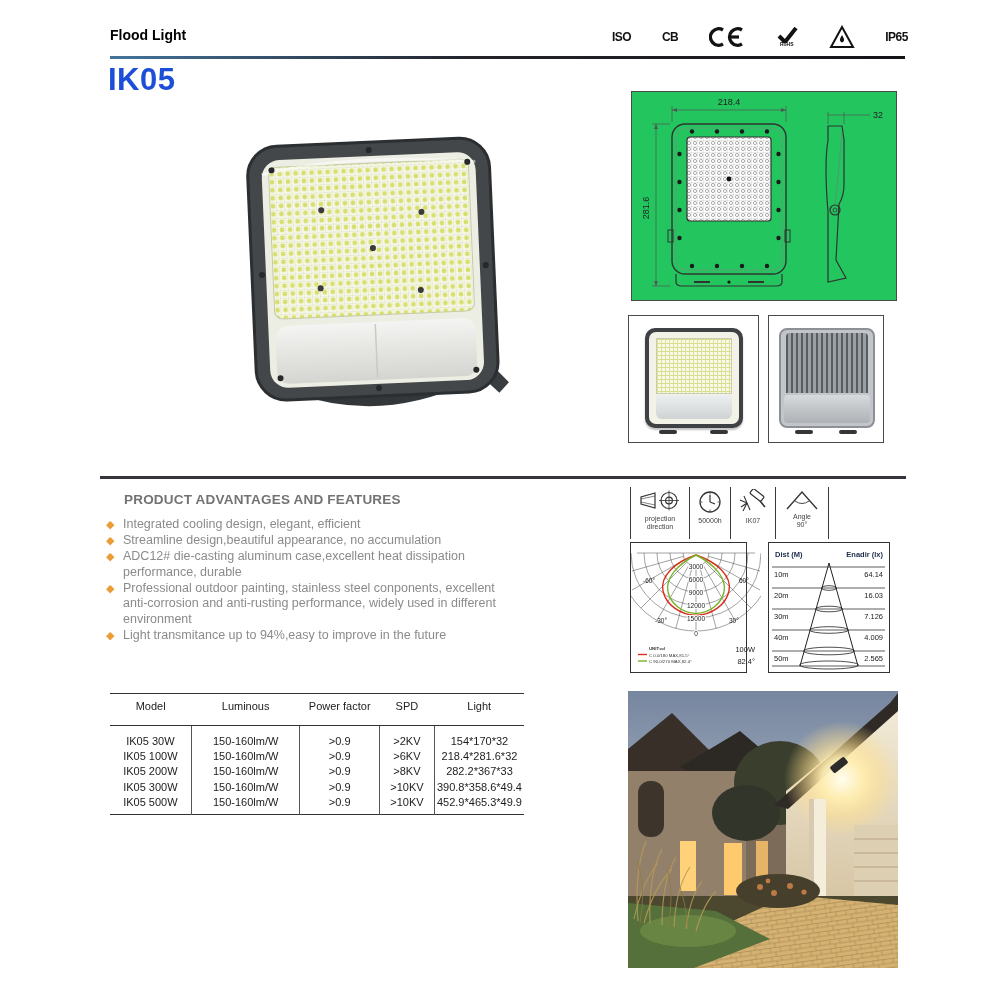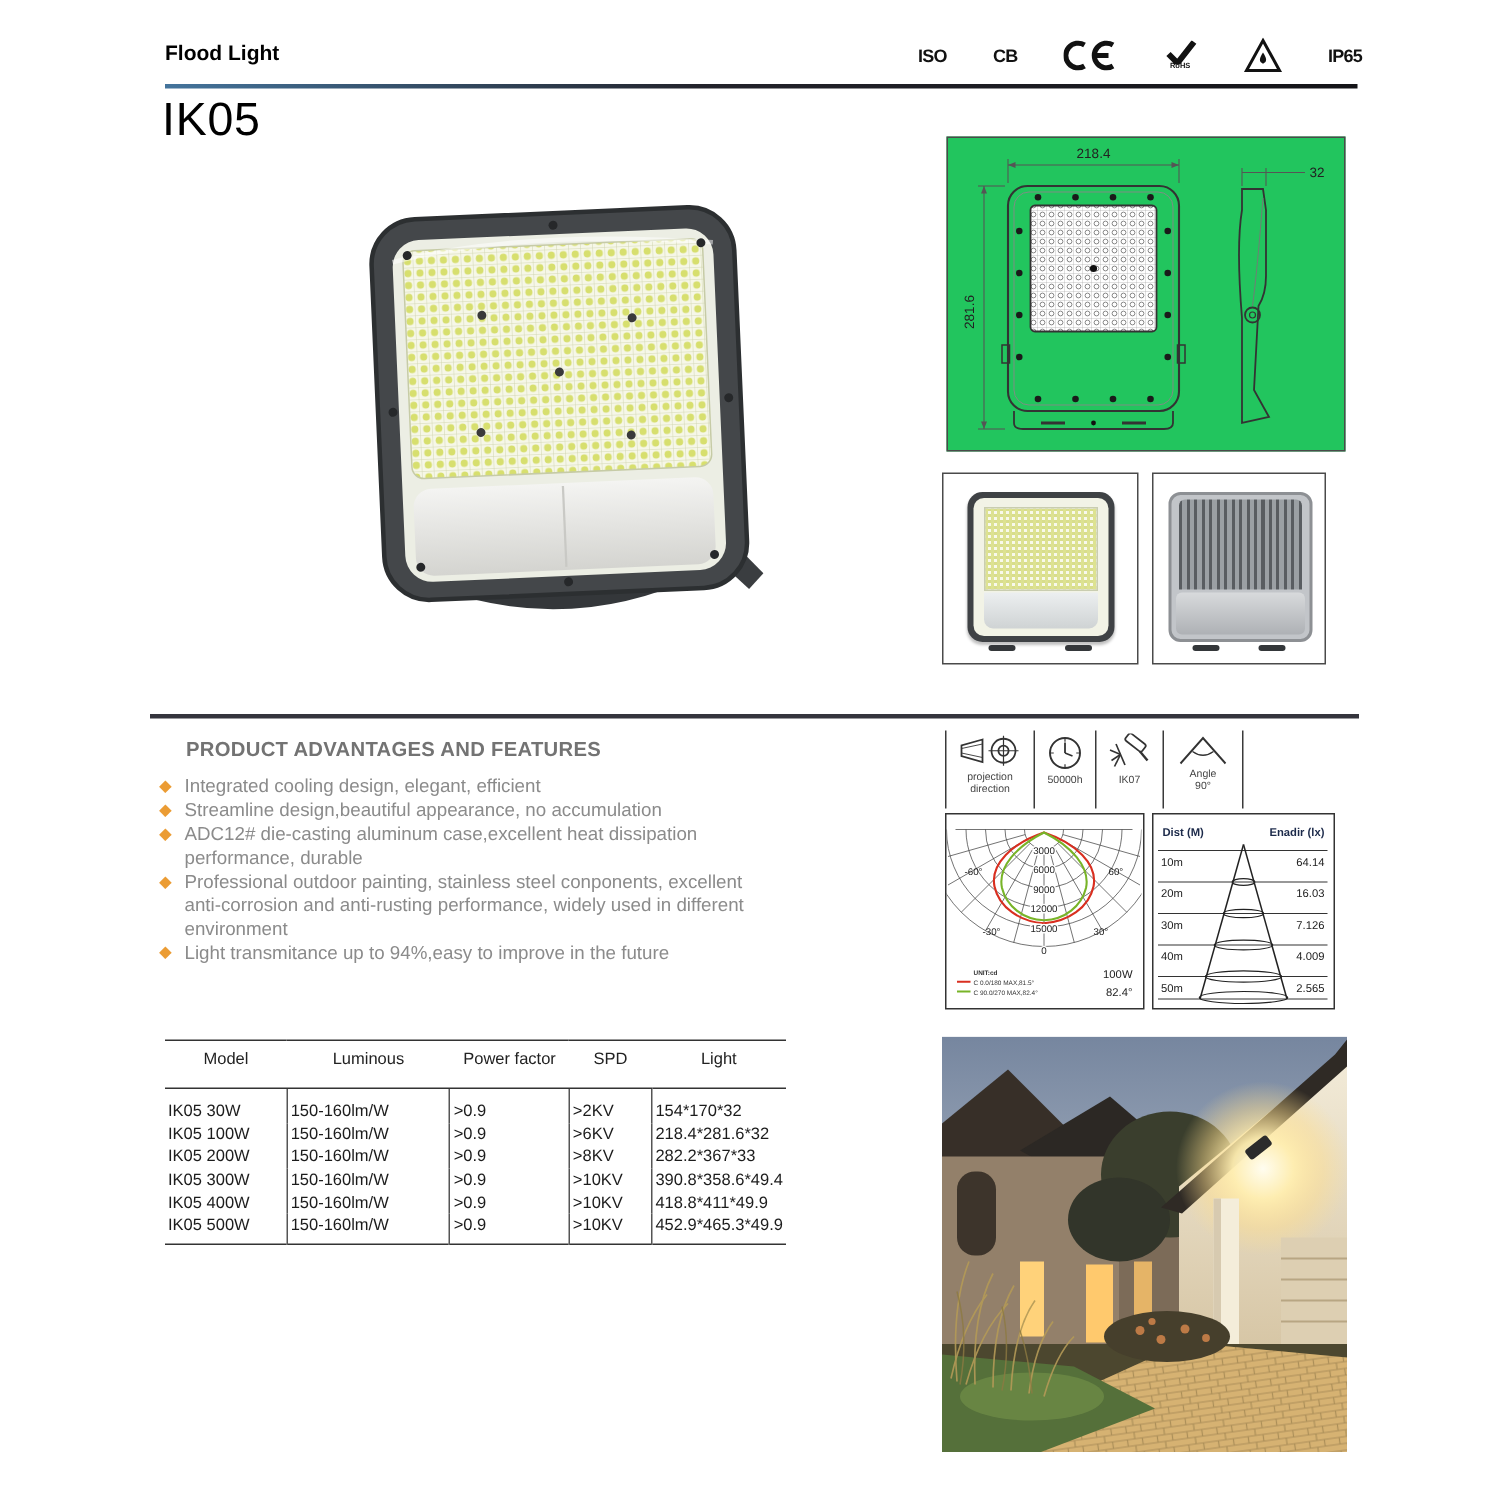--- a/index.html
+++ b/index.html
@@ -6,21 +6,21 @@
   body { background:#fff; font-family:"Liberation Sans", sans-serif; }
   #page { position:relative; width:1000px; height:1000px; background:#fff; overflow:hidden; }
 
   
   .hdr-title { position:absolute; left:110px; top:27px; font-size:14px; font-weight:bold; color:#000000; }
   .certs { position:absolute; left:612px; top:22px; width:296px; height:30px; display:flex; align-items:center; justify-content:space-between; }
   .cert-txt { font-size:12px; font-weight:bold; color:#121212; letter-spacing:-0.5px; }
   .cert-ic { display:flex; flex-direction:column; align-items:center; }
   .rohs-lbl { font-size:5px; font-weight:bold; color:#111; margin-top:-2px; }
   .hdr-line { position:absolute; left:110px; top:56px; width:795px; height:2.5px; background:linear-gradient(to right,#44749c,#23232b 45%,#141418); }
-  .model { position:absolute; left:108px; top:62px; font-size:31px; font-weight:normal; color:#000000; letter-spacing:0.5px; }
+  .model { position:absolute; left:108px; top:62px; font-size:31px; font-weight:bold; color:#1d4ed8; letter-spacing:0.5px; }
 
   
   .draw-box { position:absolute; left:631px; top:91px; width:266px; height:210px; border:1px solid #4a4a4a; background:#22c55e; }
   .sb { position:absolute; top:315px; height:128px; border:1px solid #4a4a4a; background:#fff; }
   .sb1 { left:628px; width:131px; }
   .sb2 { left:768px; width:116px; }
   .product-img { position:absolute; left:232px; top:126px; width:285px; height:292px; }
 
   
   .sb1-frame { position:absolute; left:16px; top:12px; width:98px; height:100px; border-radius:10px; background:#3f4245; box-shadow:0 2px 2px rgba(0,0,0,.25); }
@@ -44,32 +44,32 @@
   .feat-list li { position:relative; padding-left:17px; font-size:12.5px; line-height:15.5px; color:#8b8b8b; margin-bottom:0.5px; }
   .feat-list li .dm { position:absolute; left:0; top:0; color:#eb9c34; font-size:11px; }
 
   
   .icons-row { position:absolute; left:630px; top:487px; display:flex; height:52px; }
   .ic-cell { border-left:1.5px solid #3a3a3a; padding:2px 7px 0 7px; display:flex; flex-direction:column; align-items:center; }
   .ic-cell:last-child { border-right:1.5px solid #3a3a3a; }
   .ic-lbl { font-size:7px; color:#444; text-align:center; line-height:8px; margin-top:2px; }
 
   
-  .polar-box { position:absolute; left:630px; top:542px; width:133px; height:131px; border:1.5px solid #333;text-decoration:underline; }
+  .polar-box { position:absolute; left:630px; top:542px; width:117px; height:131px; border:1.5px solid #333;text-decoration:underline; }
   .dist-box { position:absolute; left:768px; top:542px; width:122px; height:131px; border:1.5px solid #333; }
   .polar-box svg, .dist-box svg { display:block; }
   .ringlbl { font-size:6.5px; fill:#222; paint-order:stroke; stroke:#fff; stroke-width:2px; }
   .anglbl { font-size:6.5px; fill:#222; }
   .leg { font-size:4.3px; fill:#333; }
   .watt { font-size:7.5px; fill:#222; }
 
   
   .spec-table { position:absolute; left:110px; top:693px; width:414px; border-collapse:collapse; font-size:11px; color:#1c1c1c; }
   .spec-table thead th { font-weight:normal; font-size:11px; color:#222; padding:6px 2px 13px 2px; border-top:1.5px solid #333; border-bottom:1.5px solid #333; }
-  .spec-table td { text-align:left; padding:1.6px 2px; border-left:1px solid #555; }
+  .spec-table td { text-align:center; padding:1.6px 2px; border-left:1px solid #555; }
   .spec-table td:first-child { border-left:none; }
   .spec-table tbody tr:first-child td { padding-top:9px; }
   .spec-table tbody tr:last-child td { padding-bottom:6px; }
   .spec-table { border-bottom:1.5px solid #333; }
 
   
   .photo { position:absolute; left:628px; top:691px; width:270px; height:277px; overflow:hidden; }
 </style>
 </head>
 <body>
@@ -400,27 +400,20 @@
           <td>282.2*367*33</td>
         </tr>
       <tr>
           <td>IK05 300W</td>
           <td>150-160lm/W</td>
           <td>&gt;0.9</td>
           <td>&gt;10KV</td>
           <td>390.8*358.6*49.4</td>
         </tr>
       <tr>
-          <td>IK05 400W</td>
-          <td>150-160lm/W</td>
-          <td>&gt;0.9</td>
-          <td>&gt;10KV</td>
-          <td>418.8*411*49.9</td>
-        </tr>
-      <tr>
           <td>IK05 500W</td>
           <td>150-160lm/W</td>
           <td>&gt;0.9</td>
           <td>&gt;10KV</td>
           <td>452.9*465.3*49.9</td>
         </tr>
     </tbody>
   </table>
 
   <div class="photo">

